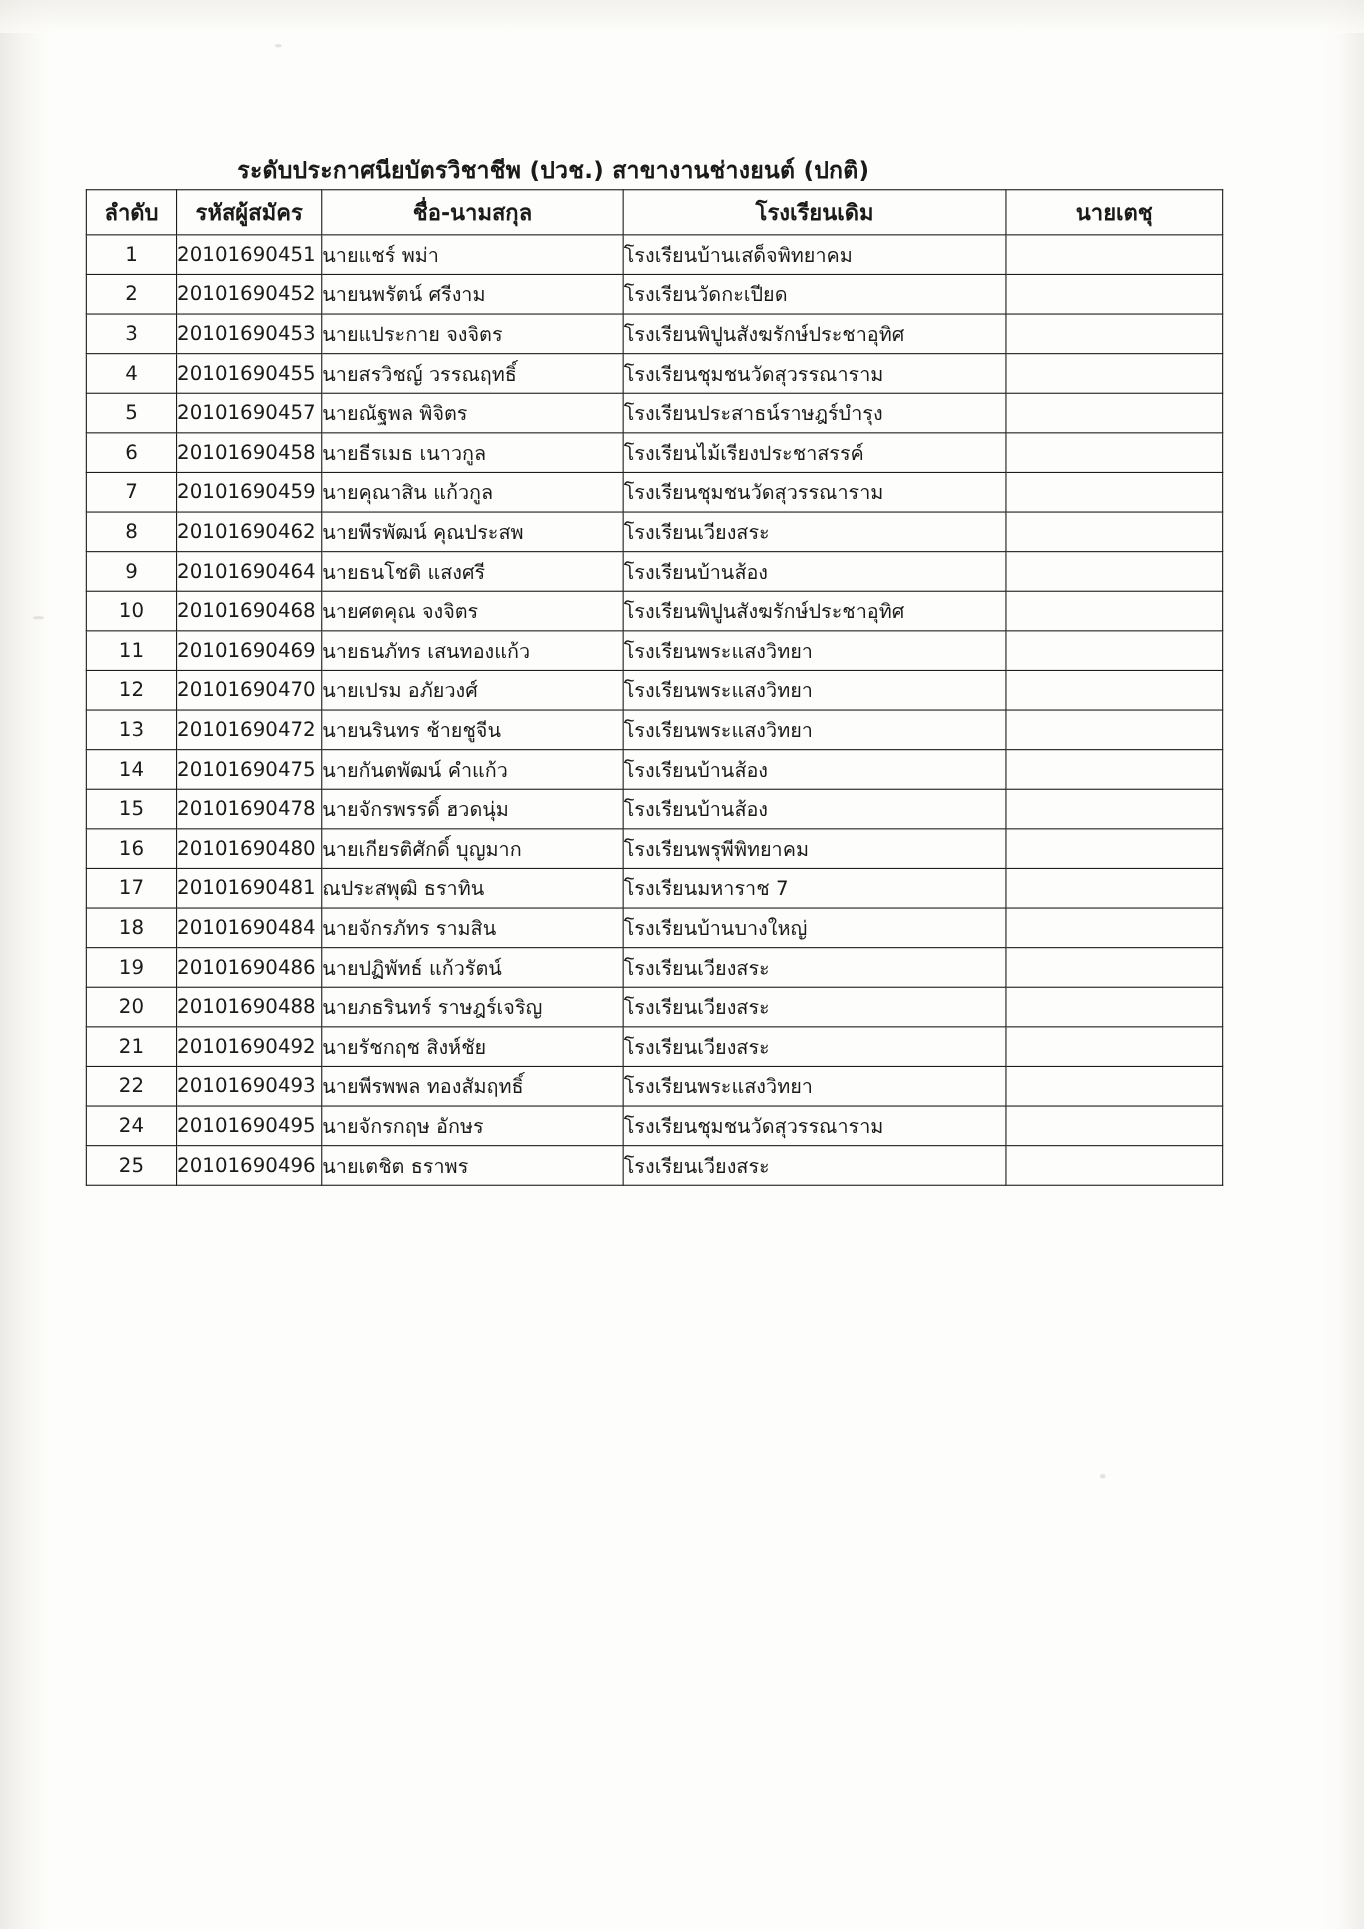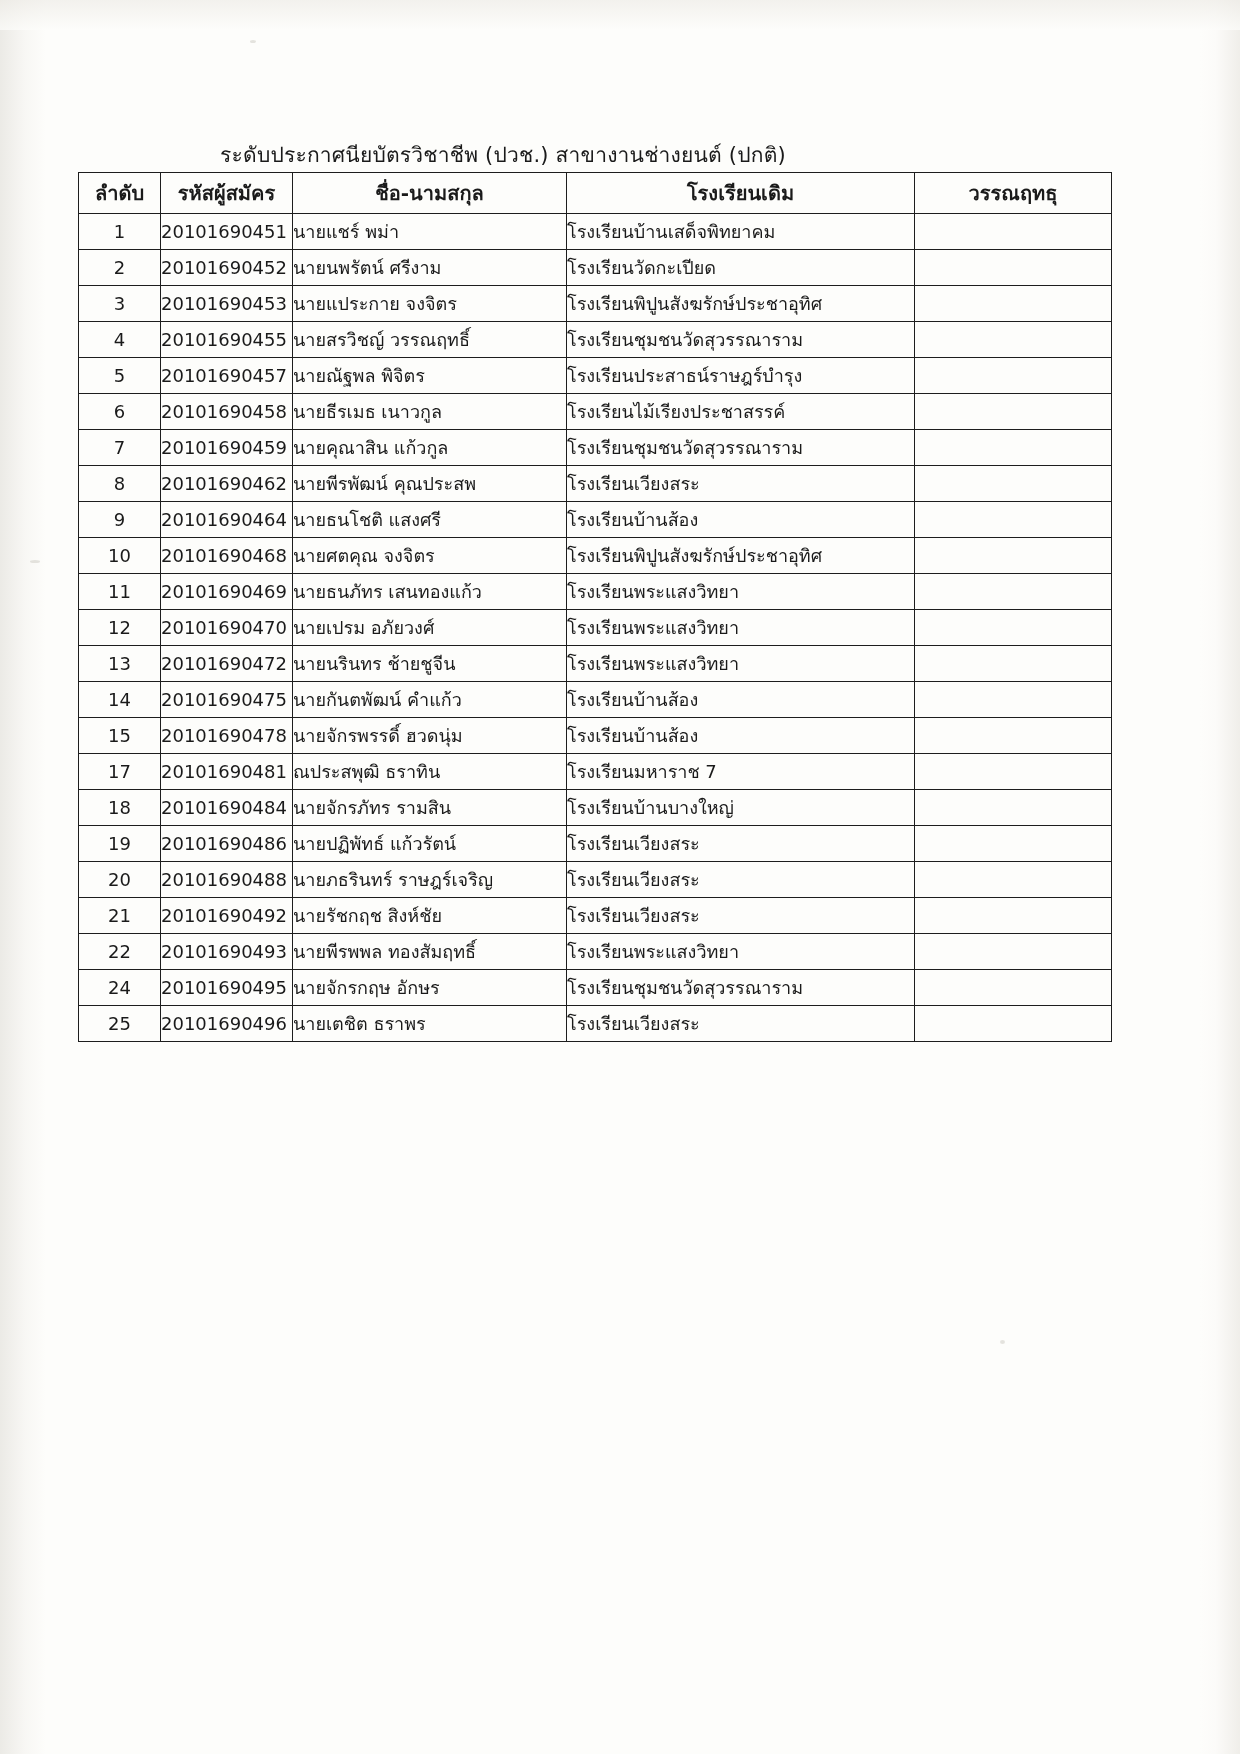--- a/index.html
+++ b/index.html
@@ -48,21 +48,21 @@
     opacity: .7;
     pointer-events: none;
   }
   .doc-title {
     position: absolute;
     left: 0;
     top: 138px;
     width: 1006px;
     text-align: center;
     font-size: 21px;
-    font-weight: normal;
+    font-weight: bold;
     letter-spacing: .2px;
   }
   table.roster {
     position: absolute;
     left: 78px;
     top: 172px;
     width: 1033px;
     border-collapse: collapse;
     table-layout: fixed;
   }
@@ -123,21 +123,21 @@
       <col class="c-name">
       <col class="c-school">
       <col class="c-note">
     </colgroup>
     <thead>
       <tr>
         <th>ลำดับ</th>
         <th>รหัสผู้สมัคร</th>
         <th>ชื่อ-นามสกุล</th>
         <th>โรงเรียนเดิม</th>
-        <th>วรรณฤทธุ</th>
+        <th>นายเตชุ</th>
       </tr>
     </thead>
     <tbody id="roster-body">
         <tr>
           <td class="no">1</td>
           <td class="code">20101690451</td>
           <td class="name">นายแชร์  พม่า</td>
           <td class="school">โรงเรียนบ้านเสด็จพิทยาคม</td>
           <td class="note"></td>
         </tr>
@@ -233,20 +233,27 @@
           <td class="note"></td>
         </tr>
         <tr>
           <td class="no">15</td>
           <td class="code">20101690478</td>
           <td class="name">นายจักรพรรดิ์  ฮวดนุ่ม</td>
           <td class="school">โรงเรียนบ้านส้อง</td>
           <td class="note"></td>
         </tr>
         <tr>
+          <td class="no">16</td>
+          <td class="code">20101690480</td>
+          <td class="name">นายเกียรติศักดิ์  บุญมาก</td>
+          <td class="school">โรงเรียนพรุพีพิทยาคม</td>
+          <td class="note"></td>
+        </tr>
+        <tr>
           <td class="no">17</td>
           <td class="code">20101690481</td>
           <td class="name">ณประสพุฒิ  ธราทิน</td>
           <td class="school">โรงเรียนมหาราช 7</td>
           <td class="note"></td>
         </tr>
         <tr>
           <td class="no">18</td>
           <td class="code">20101690484</td>
           <td class="name">นายจักรภัทร  รามสิน</td>

